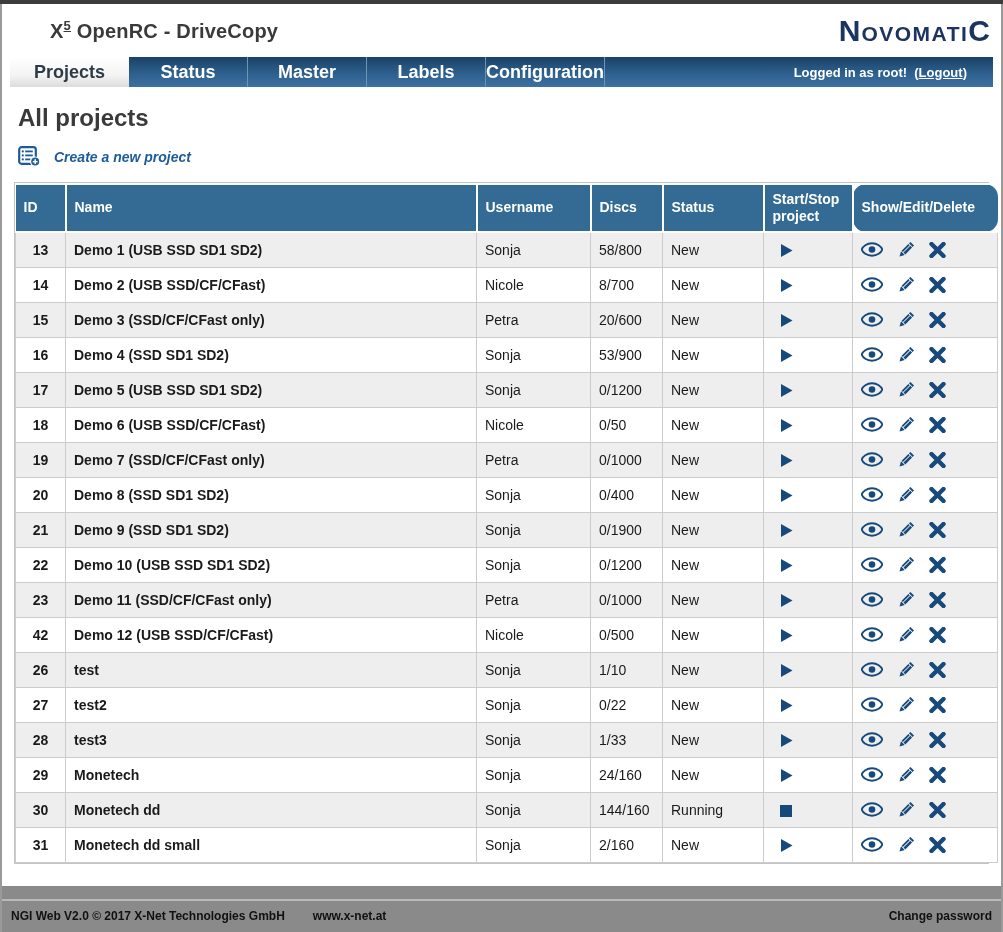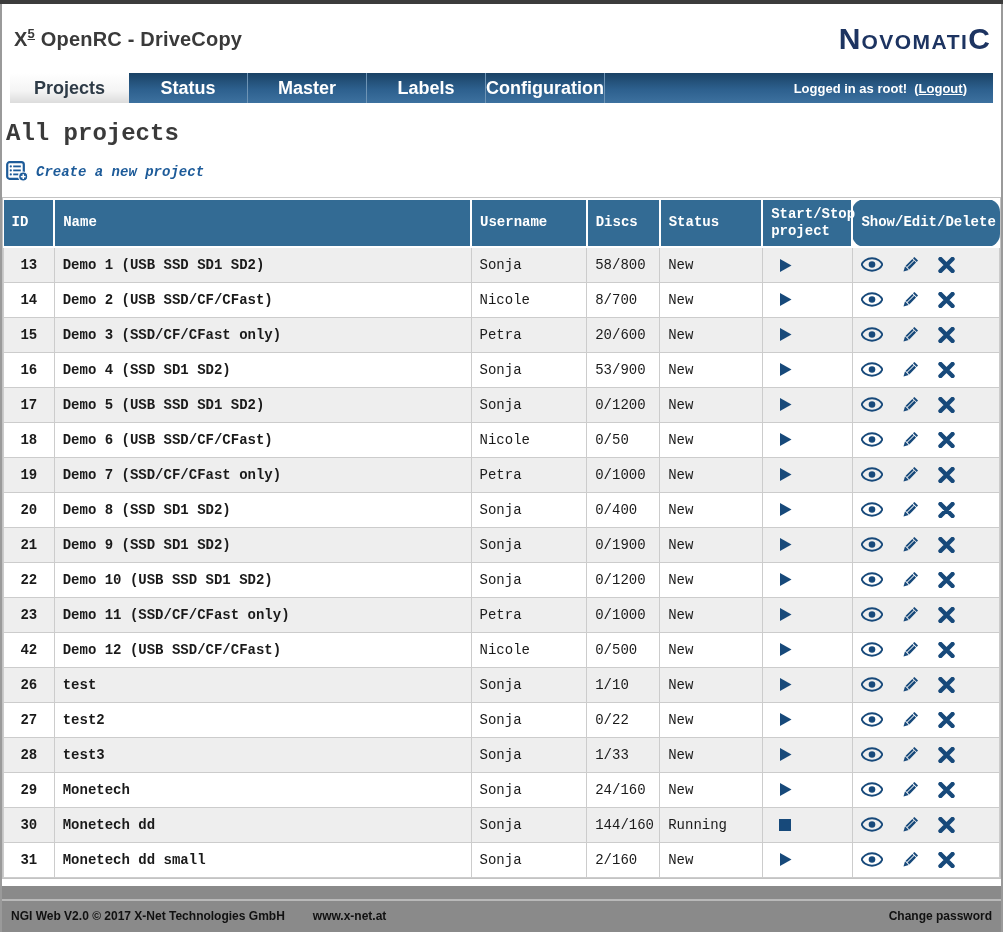--- a/index.html
+++ b/index.html
@@ -12,23 +12,24 @@
   }
   .top-accent { height: 4px; background: #3c3c3c; }
   .frame {
     position: absolute; top: 4px; left: 0; right: 0; bottom: 0;
     border-left: 2px solid #9a9a9a;
     border-right: 2px solid #9a9a9a;
     background: #fff;
   }
   
   .topbar {
-    height: 69px;
+    height: 53px;
     display: flex; align-items: center; justify-content: space-between;
     padding: 0 10px 0 12px;
+    margin-left: 36px;
   }
   .app-title { font-size: 20px; font-weight: bold; color: #3a3a3a; letter-spacing: 0.2px; }
   .app-title .sup {
     font-size: 13px; vertical-align: super; text-decoration: underline; font-weight: bold;
   }
   .logo { font-weight: bold; color: #1d3461; letter-spacing: 1px; line-height: 1; display:flex; align-items:baseline; }
   .logo .big { font-size: 30px; }
   .logo .small { font-size: 21px; letter-spacing: 1.5px; }
   
   .tabbar {
@@ -50,24 +51,24 @@
   .tab-spacer {
     flex: 1;
     background: linear-gradient(180deg, #1a4265 0%, #2d608e 55%, #3d719f 100%);
     display: flex; align-items: center; justify-content: flex-end;
     padding-right: 26px;
     font-size: 13px; font-weight: bold; color: #ffffff;
     white-space: pre;
   }
   .tab-spacer a { color: #ffffff; text-decoration: underline; cursor: pointer; }
   
-  .content { padding: 0 0; font-family: Liberation Mono, monospace; }
+  .content { padding: 0 12px; }
   .page-title { font-size: 24px; font-weight: bold; color: #3a3a3a; margin: 17px 0 14px 4px; }
   .create-row {
-    display: flex; align-items: center; gap: 7px; margin: 0 0 15px 4px;
+    display: flex; align-items: center; gap: 13px; margin: 0 0 15px 4px;
   }
   .create-link {
     font-size: 14px; font-weight: bold; font-style: italic;
     color: #1d5b99; text-decoration: none; cursor: pointer;
   }
   
   .table-wrap { border: 1px solid #c3c3c3; }
   table { width: 100%; border-collapse: collapse; font-size: 14px; table-layout: fixed; }
   th {
     background: #336b94; color: #ffffff; font-weight: bold;

